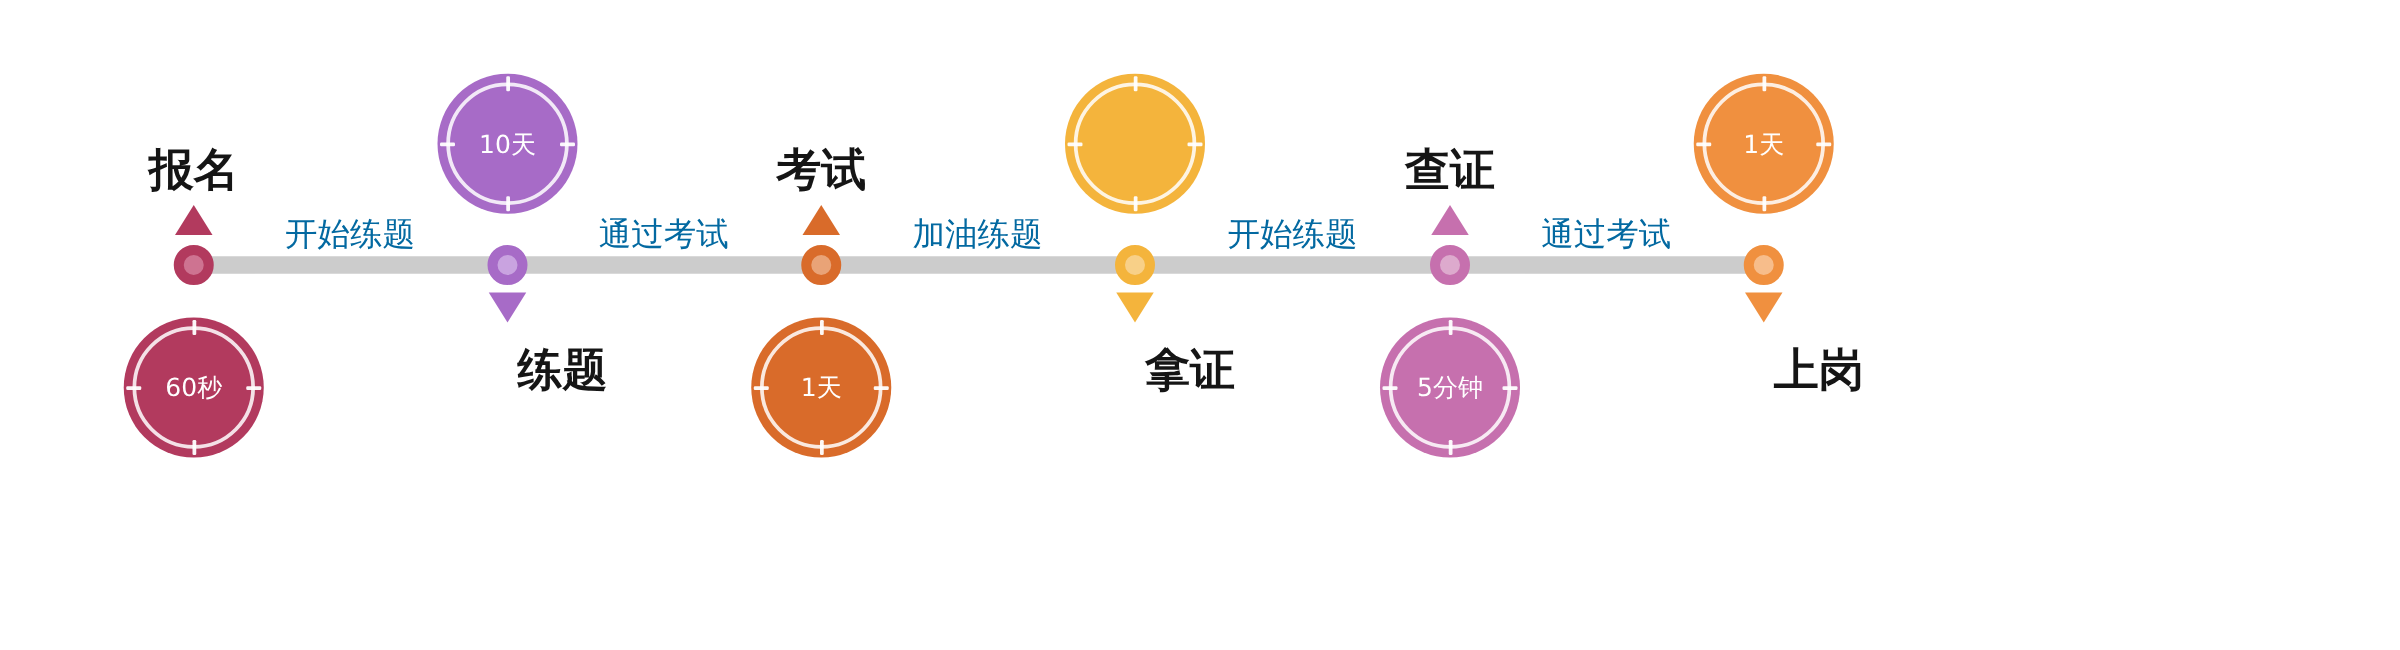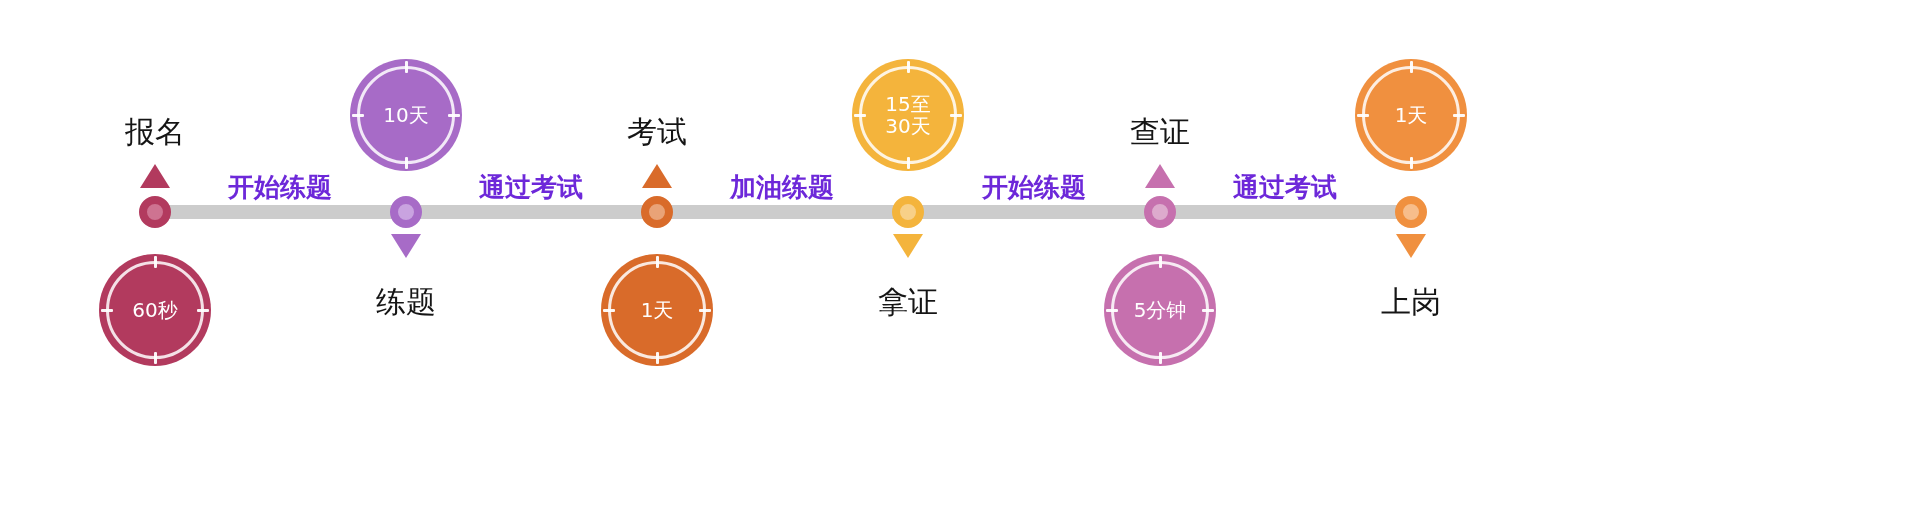--- a/index.html
+++ b/index.html
@@ -20,27 +20,27 @@
     width:1273px; height:14px;
     border-radius:7px;
     background:#cccccc;
   }
 
   
   .step { position:absolute; top:0; height:100%; width:0; }
   .step > * { position:absolute; left:0; transform:translateX(-50%); }
 
   .step-label {
-    font-size:30px;
-    font-weight:400;
+    font-size:36px;
+    font-weight:700;
     color:#151515;
     white-space:nowrap;
   }
   .pos-a .step-label { top:112px; }   
-  .pos-b .step-label { top:282px; }   
+  .pos-b .step-label { top:272px;margin-left:44px; }   
 
   .tri { width:0; height:0; }
   .tri.up {
     top:164px;
     border-left:15px solid transparent;
     border-right:15px solid transparent;
     border-bottom:24px solid var(--c);
   }
   .tri.down {
     top:234px;
@@ -88,22 +88,22 @@
     line-height:1.12;
     text-align:left;
     white-space:pre-line;   
   }
 
   .connector-label {
     position:absolute;
     top:170px;
     transform:translateX(-50%);
     font-size:26px;
-    font-weight:700;
-    color:#6d28d9;
+    font-weight:400;
+    color:#0369a1;
     white-space:nowrap;
   }
 </style>
 </head>
 <body>
 
 <div class="canvas">
 
   <div class="timeline-line" style="background: rgb(204, 204, 204);"></div>
 
@@ -149,22 +149,20 @@
     </div>
   </div>
 
   <div class="step pos-b" style="left: 908px; --c: #f4b43c; --cl: #f8d088;">
     <div class="badge">
       <div class="badge-ring"></div>
       <div class="tick n"></div>
       <div class="tick e"></div>
       <div class="tick s"></div>
       <div class="tick w"></div>
-      <div class="badge-text">15至
-30天</div>
     </div>
     <div class="node"></div>
     <div class="tri down"></div>
     <div class="step-label">拿证</div>
   </div>
 
   <div class="step pos-a" style="left: 1160px; --c: #c670ae; --cl: #ddaacd;">
     <div class="step-label">查证</div>
     <div class="tri up"></div>
     <div class="node"></div>

